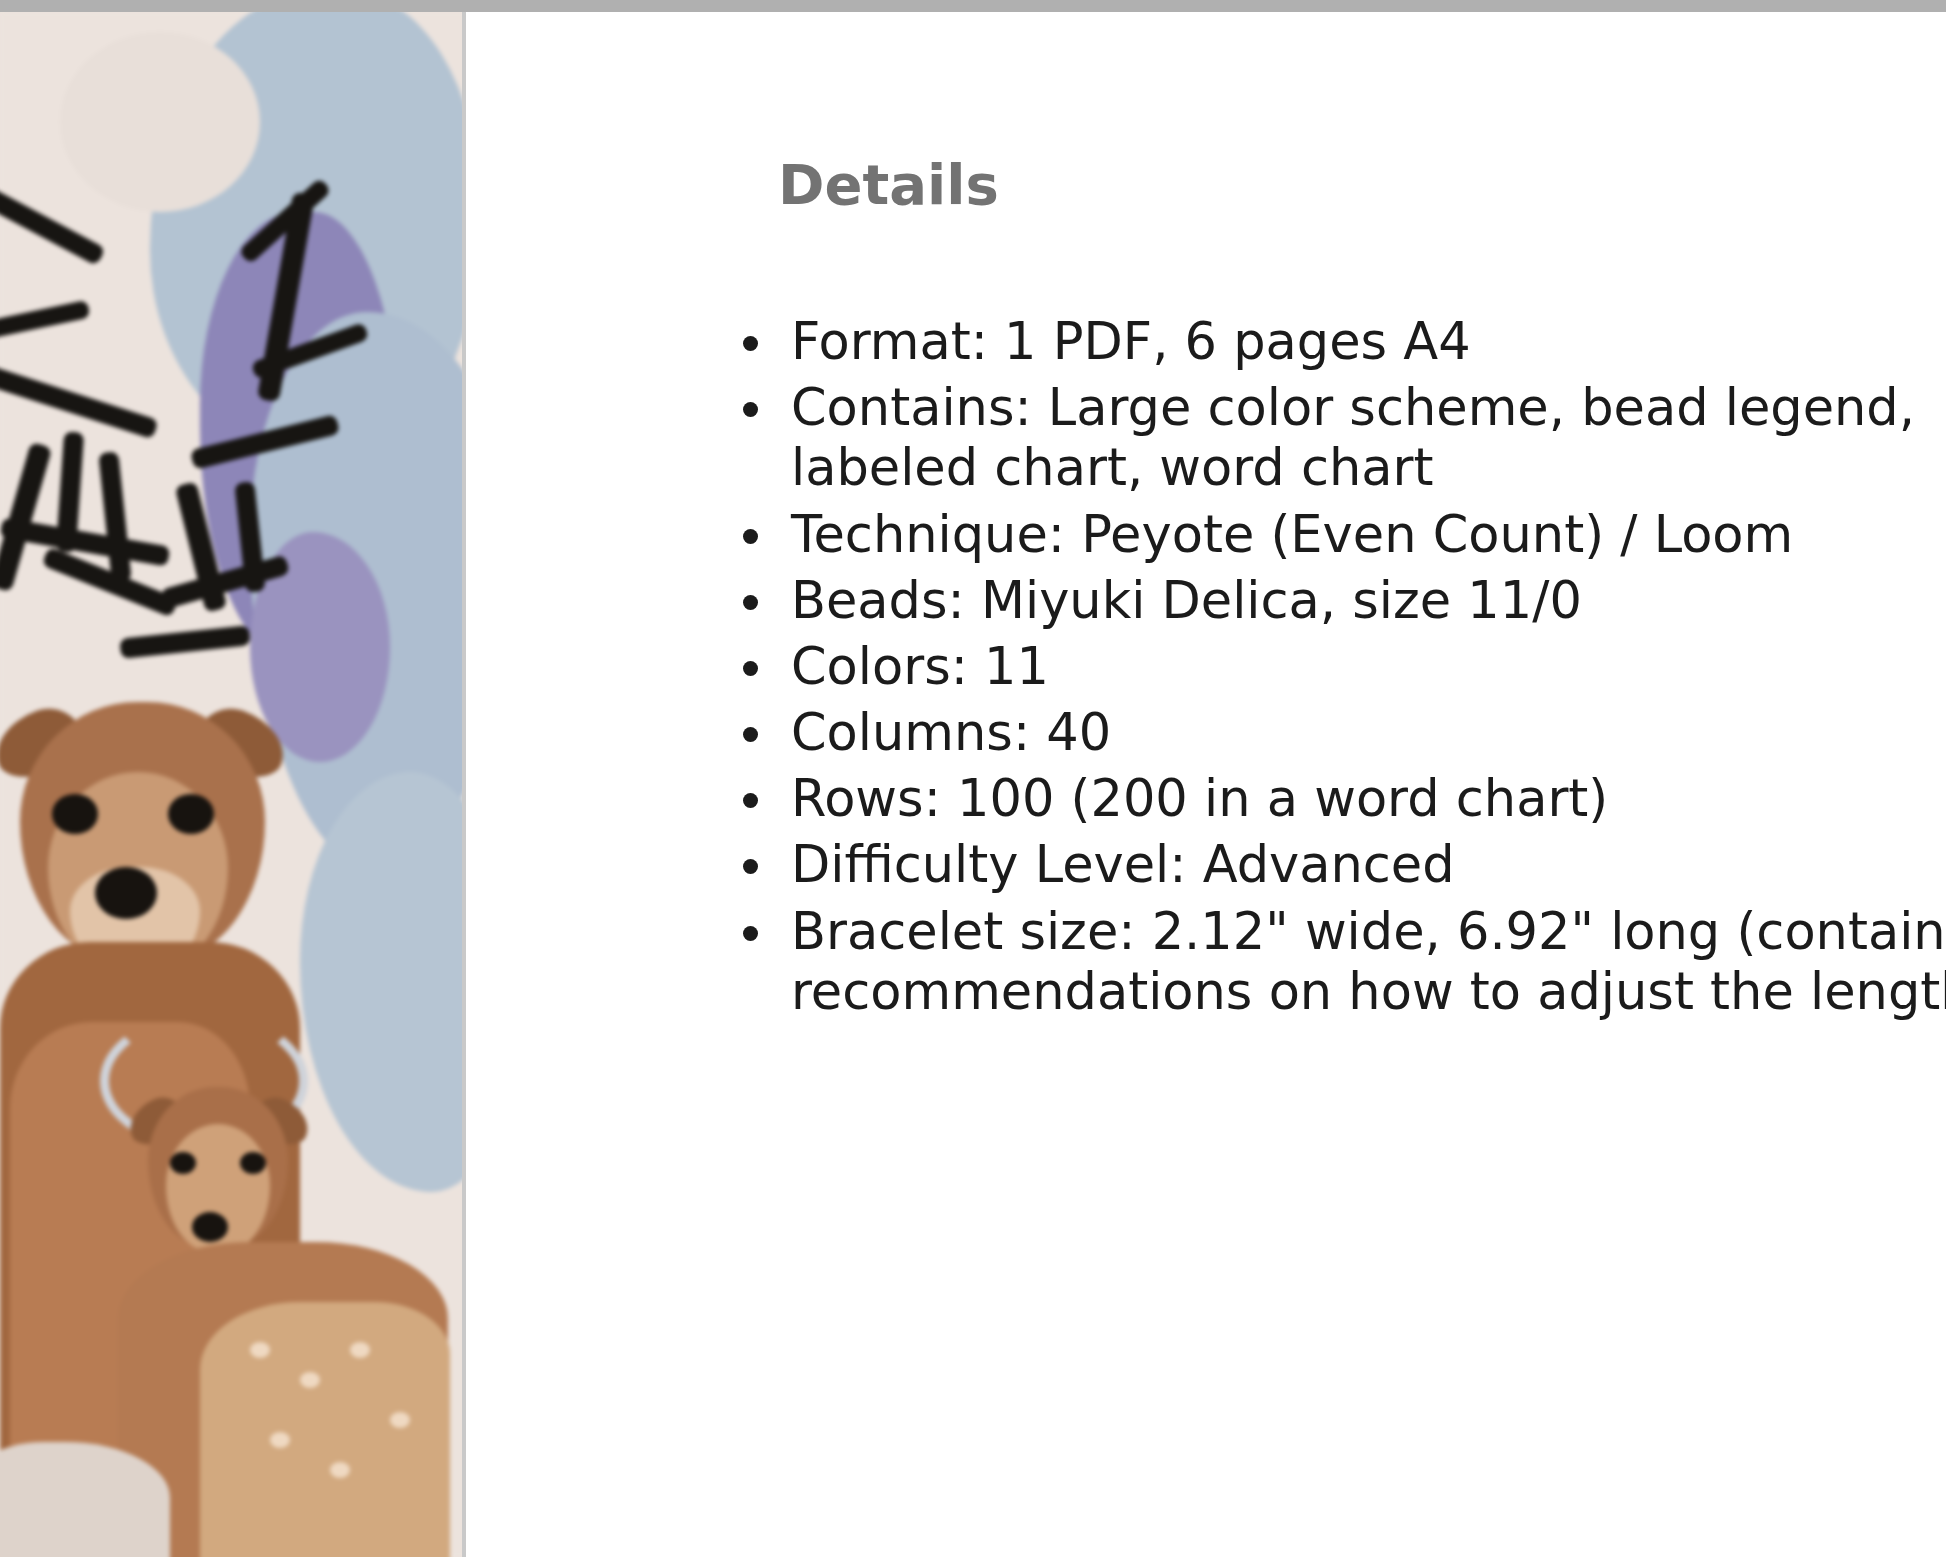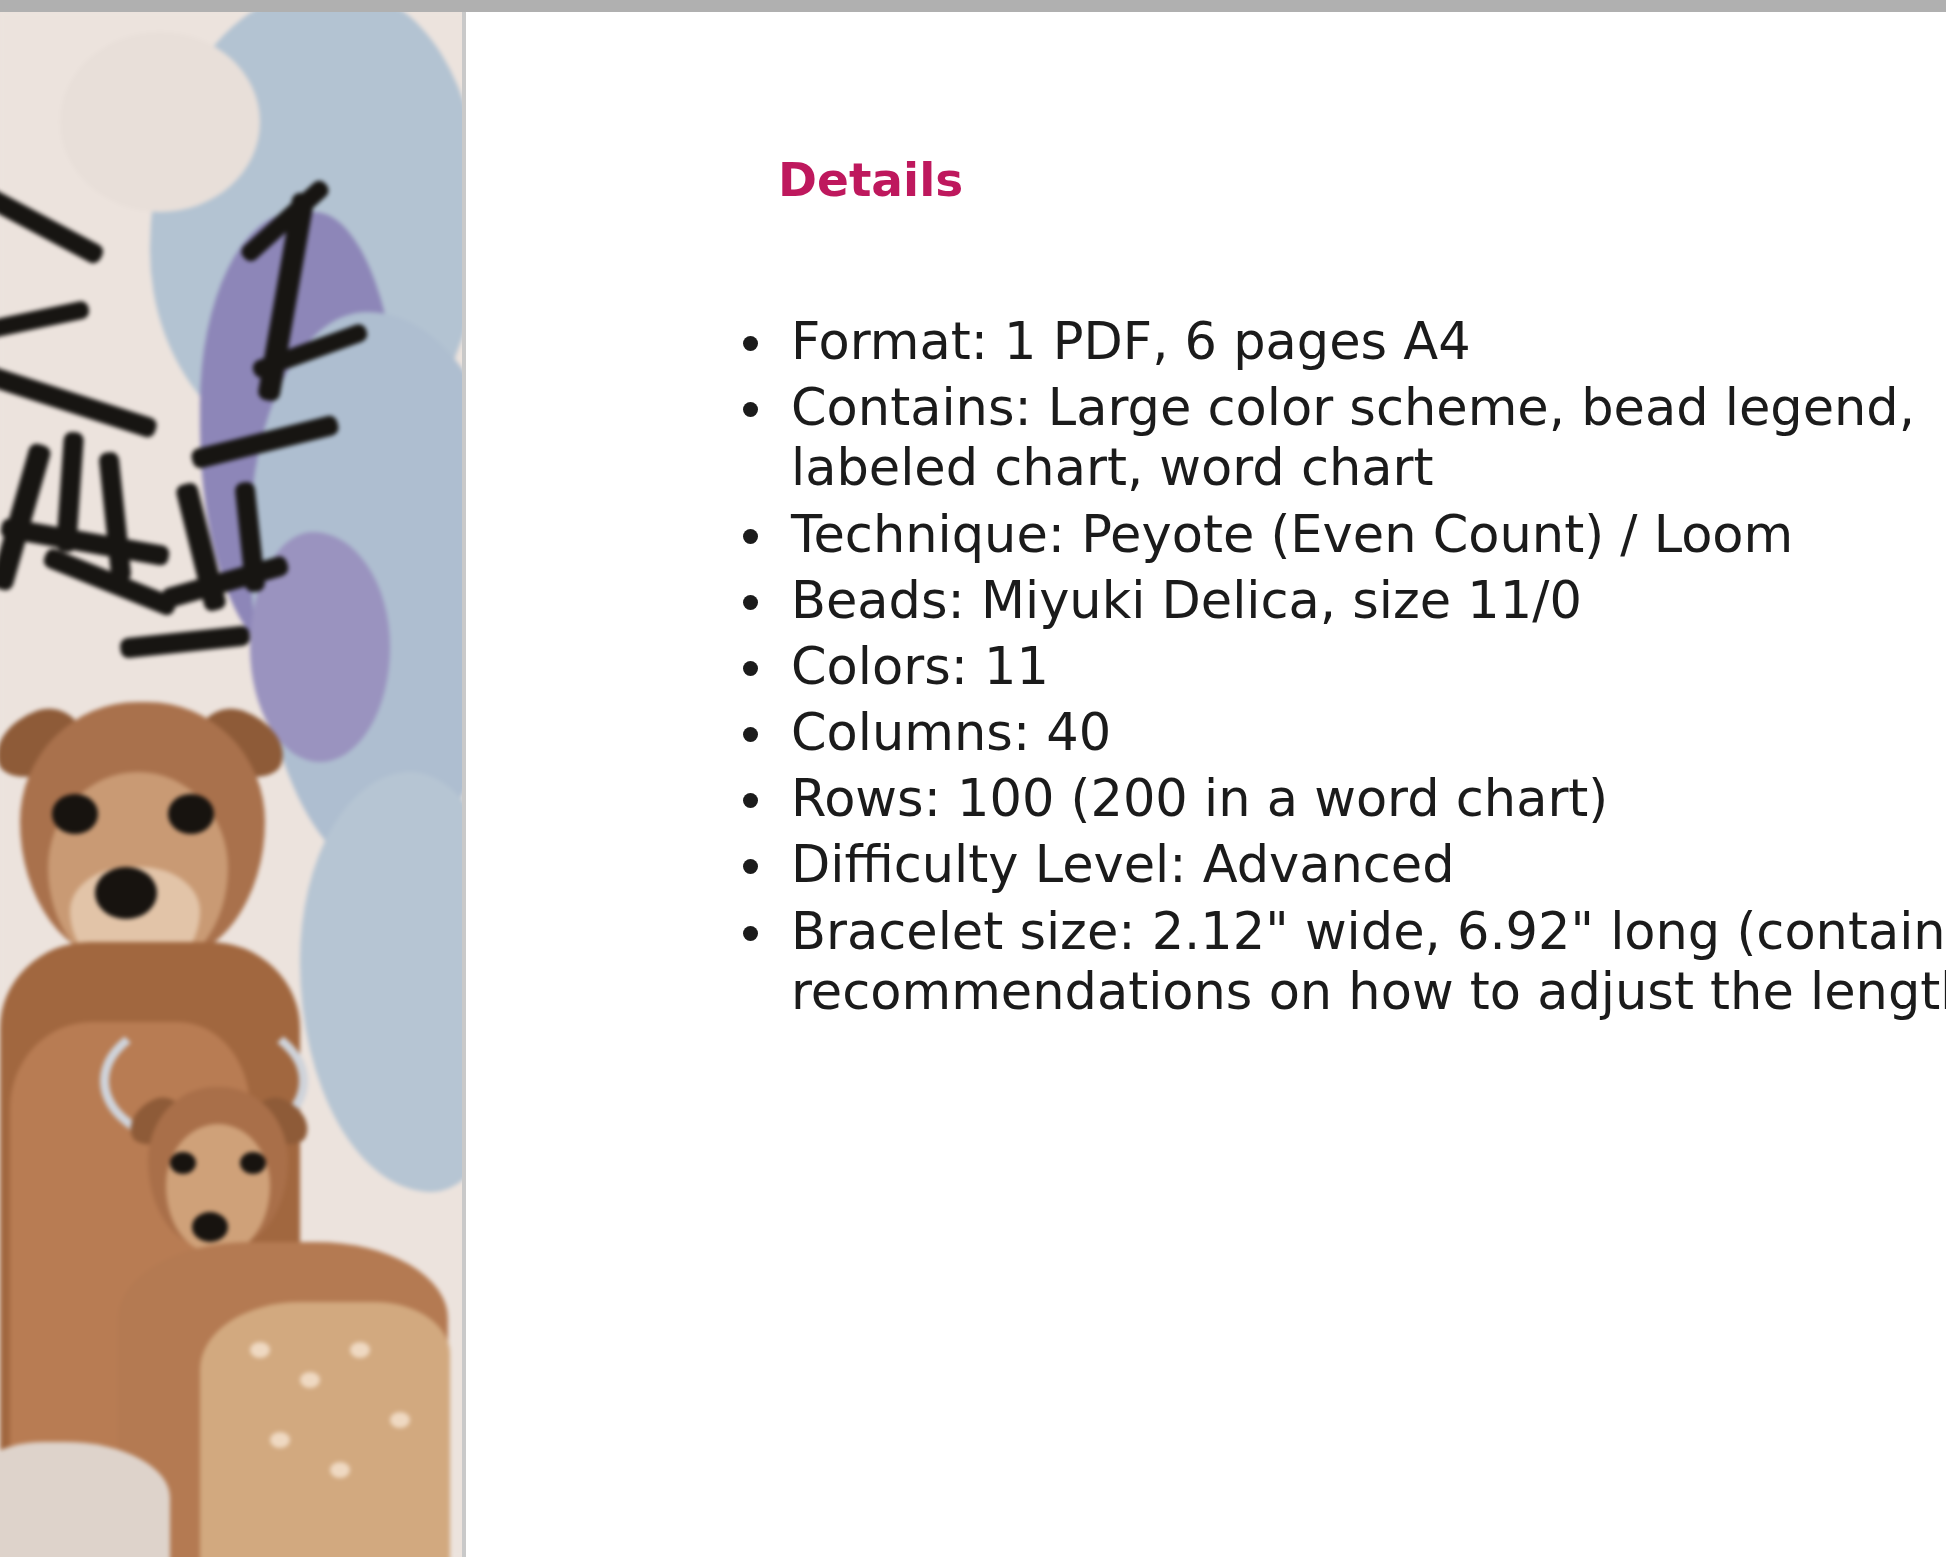--- a/index.html
+++ b/index.html
@@ -265,23 +265,23 @@
   .text-panel {
     flex: 1 1 auto;
     position: relative;
     padding: 0;
     background: #ffffff;
   }
   .details-title {
     position: absolute;
     left: 312px;
     top: 140px;
-    font-size: 47px;
+    font-size: 56px;
     font-weight: 700;
-    color: #be185d;
+    color: #737373;
     letter-spacing: 0px;
     font-family: "DejaVu Sans", sans-serif;
   }
   .details-list {
     position: absolute;
     left: 235px;
     top: 300px;
     width: 1210px;
     margin: 0;
     padding: 0 0 0 90px;

